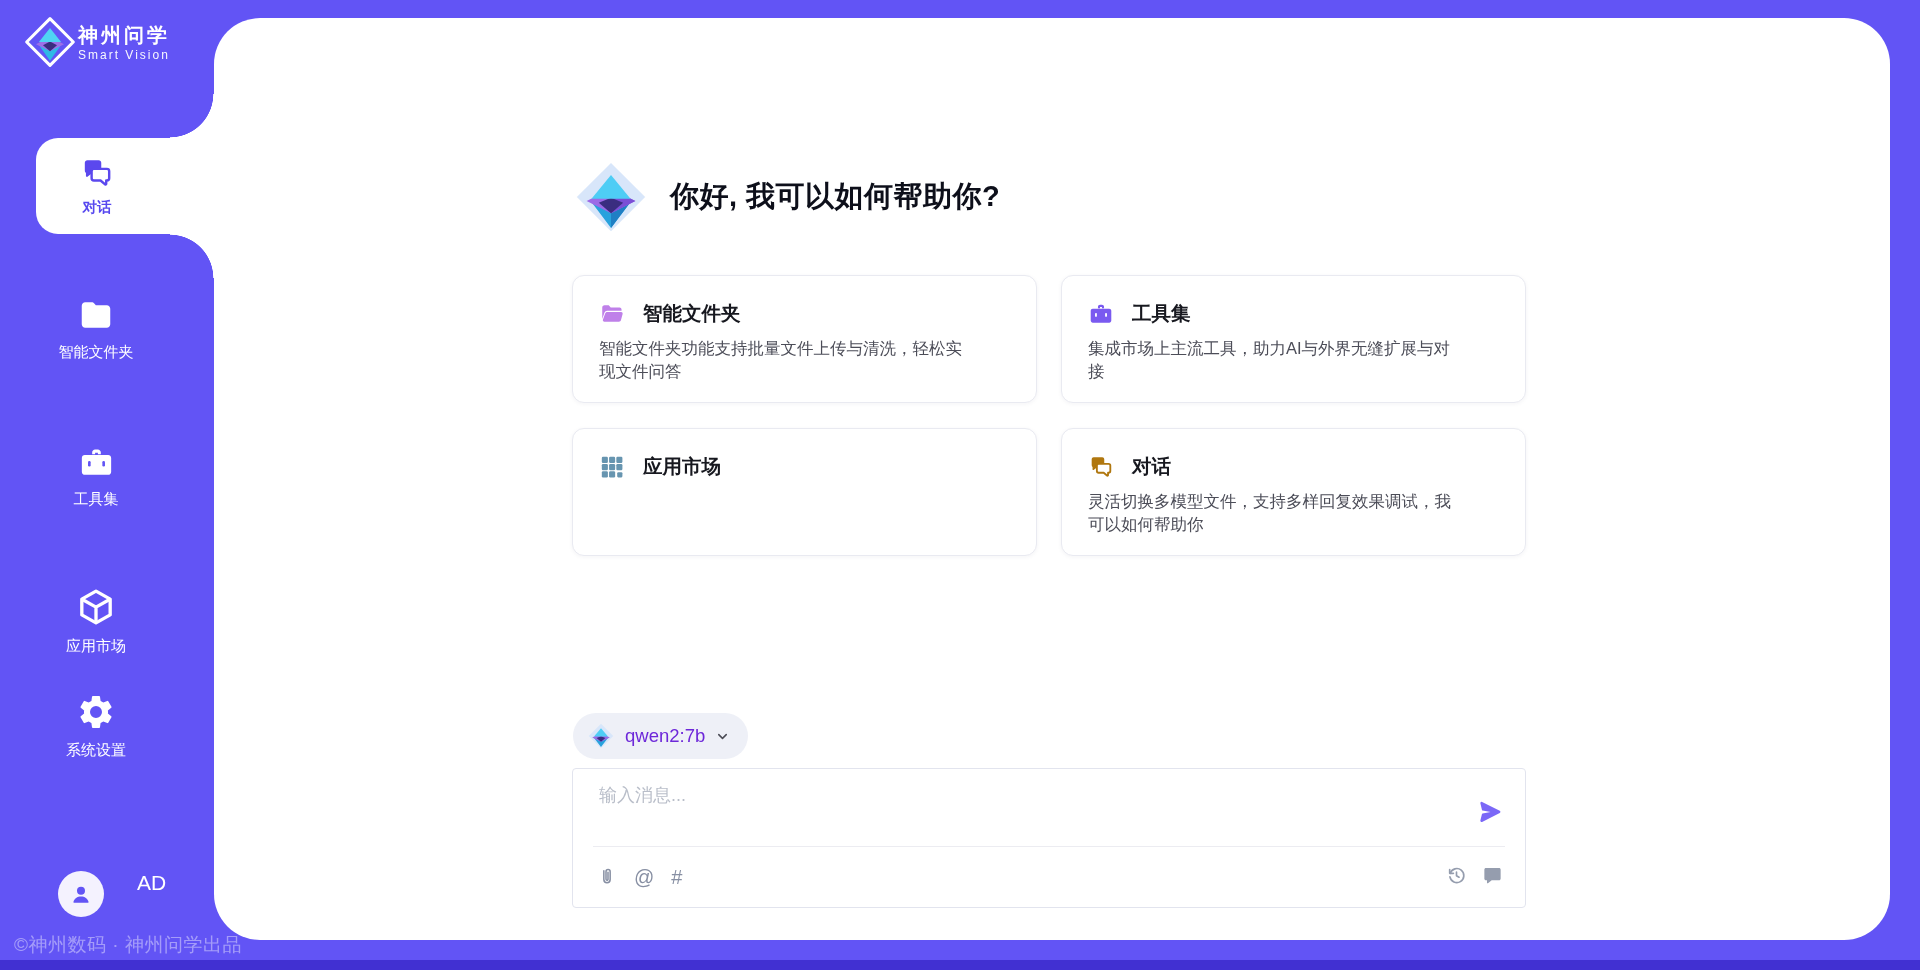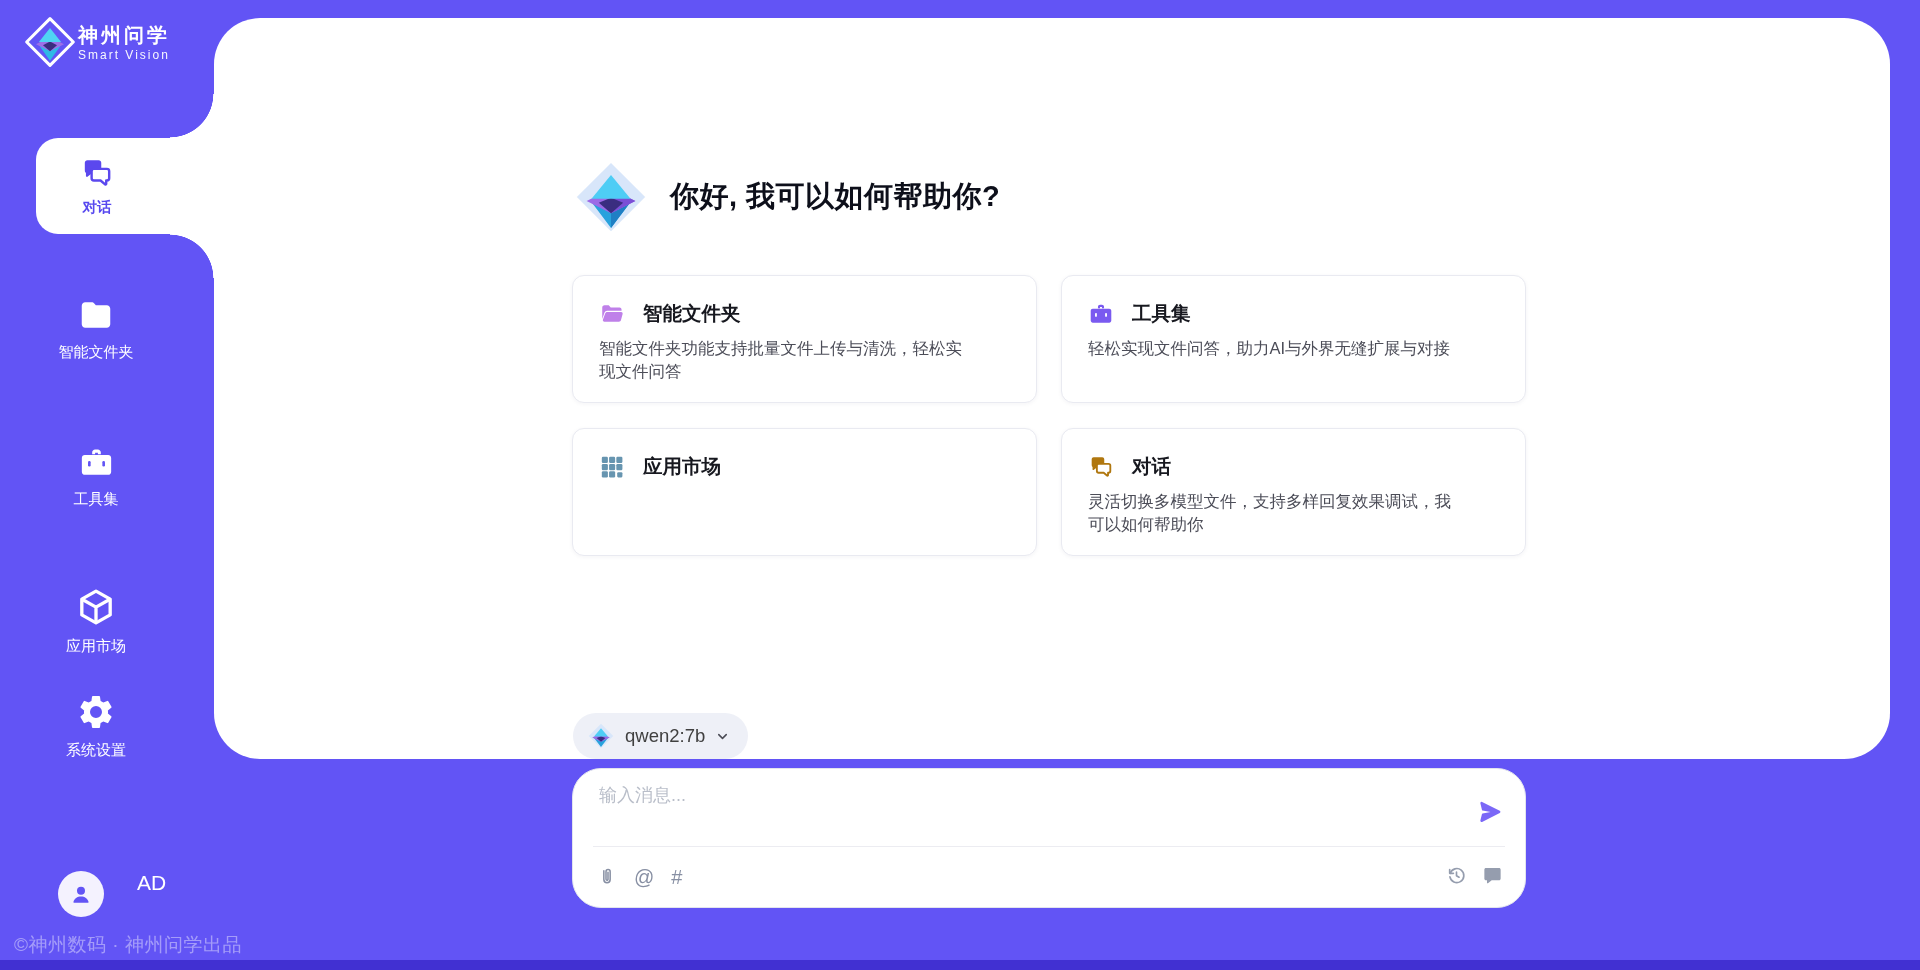--- a/index.html
+++ b/index.html
@@ -13,21 +13,21 @@
   html,body{width:1920px;height:970px;overflow:hidden;}
   body{
     position:relative;
     background:var(--purple);
     font-family:"Liberation Sans","DejaVu Sans",sans-serif;
   }
   
   .bottom-strip{position:absolute;left:0;bottom:0;width:100%;height:10px;background:var(--purple-dark);}
   
   .main{
-    position:absolute;left:214px;top:18px;width:1676px;height:741px;
+    position:absolute;left:214px;top:18px;width:1676px;height:922px;
     background:#ffffff;border-radius:46px;z-index:1;
   }
   
   .sidebar{position:absolute;left:0;top:0;width:214px;height:100%;z-index:2;}
   .brand{position:absolute;left:22px;top:14px;display:flex;align-items:center;}
   .brand-text .brand-name{color:#fff;font-size:20px;font-weight:bold;letter-spacing:3px;line-height:26px;white-space:nowrap;}
   .brand-text .brand-sub{color:#fff;font-size:12px;letter-spacing:2px;opacity:.95;}
   
   .nav-tab{
     position:absolute;left:36px;top:138px;width:180px;height:96px;
@@ -77,25 +77,25 @@
   .ic-folder-open{color:#bf80e9;}
   .ic-toolbox{color:#7a5af0;}
   .ic-grid{color:#6795b0;}
   .ic-chat-brown{color:#b0770f;}
   
   .model-pill{
     position:absolute;left:359px;top:695px;height:46px;
     display:flex;align-items:center;gap:10px;padding:0 18px 0 14px;
     background:#eef0f7;border-radius:23px;cursor:pointer;
   }
-  .model-name{font-size:18.5px;color:#404040;}
+  .model-name{font-size:18.5px;color:#6d28d9;}
   
   .composer{
     position:absolute;left:358px;top:750px;width:954px;height:140px;
-    border:1.5px solid #e2e4ee;border-radius:29px;background:#fff;
+    border:1.5px solid #e2e4ee;border-radius:4px;background:#fff;
   }
   .composer-input{
     position:absolute;left:26px;top:14px;width:860px;height:58px;
     border:none;outline:none;resize:none;font-size:18px;color:#2a2b33;
     font-family:"Liberation Sans","DejaVu Sans",sans-serif;background:transparent;
   }
   .composer-input::placeholder{color:#b9bec9;}
   .send-btn{position:absolute;right:22px;top:30px;width:26px;height:26px;cursor:pointer;color:#7b68f7;}
   .composer-divider{position:absolute;left:20px;right:20px;top:77px;height:1px;background:#ececf1;}
   .composer-tools{position:absolute;left:24px;top:96px;display:flex;align-items:center;gap:17px;color:#878fa3;}
@@ -143,21 +143,21 @@
       <div class="card-head">
         <span class="ic-toolbox" style="--bg:#fff;">
           <svg width="26" height="26" viewBox="0 0 24 24" fill="currentColor">
             <path d="M9.2 5.4c0-1 .8-1.9 1.9-1.9h1.8c1 0 1.9.9 1.9 1.9v1.2h-1.9v-1h-1.8v1H9.2zM4.4 7.1h15.2c1 0 1.9.8 1.9 1.9v9.1c0 1-.8 1.9-1.9 1.9H4.4c-1 0-1.9-.8-1.9-1.9V9c0-1.1.8-1.9 1.9-1.9z"></path>
             <rect x="6.5" y="11" width="1.7" height="3.6" rx=".8" fill="var(--bg)"></rect>
             <rect x="15.8" y="11" width="1.7" height="3.6" rx=".8" fill="var(--bg)"></rect>
           </svg>
         </span>
         <span class="card-title">工具集</span>
       </div>
-      <div class="card-desc">轻松实现文件问答，助力AI与外界无缝扩展与对接</div>
+      <div class="card-desc">集成市场上主流工具，助力AI与外界无缝扩展与对接</div>
     </div>
 
     <div class="card">
       <div class="card-head">
         <span class="ic-grid">
           <svg width="26" height="26" viewBox="0 0 24 24" fill="currentColor">
             <rect x="2.6" y="2.6" width="5.6" height="5.6" rx="1.1"></rect>
             <rect x="9.3" y="2.6" width="5.6" height="5.6" rx="1.1"></rect>
             <rect x="16" y="2.6" width="5.6" height="5.6" rx="1.1"></rect>
             <rect x="2.6" y="9.3" width="5.6" height="5.6" rx="1.1"></rect>

